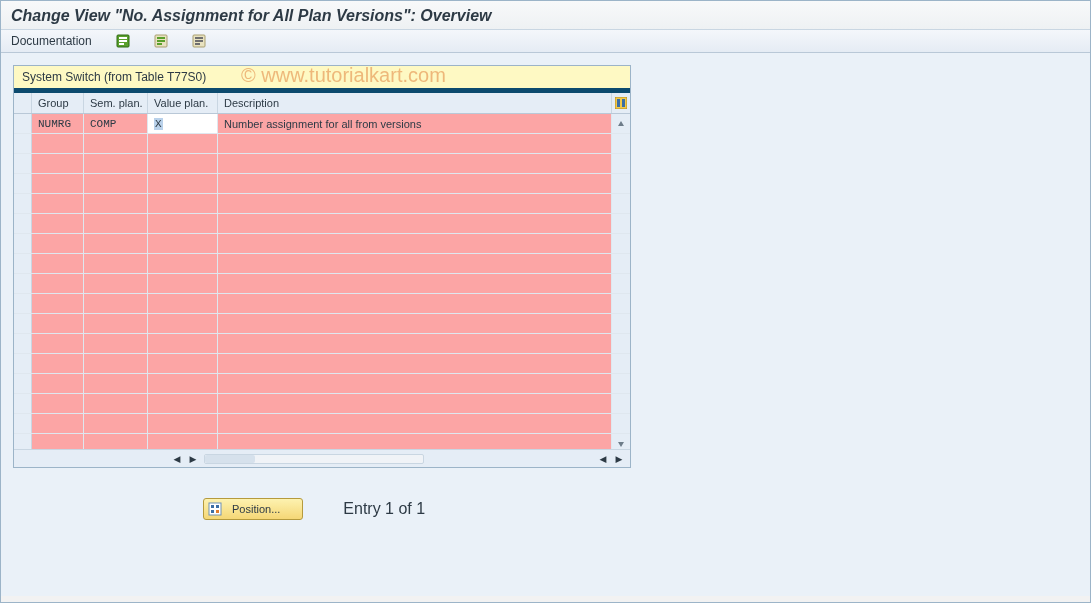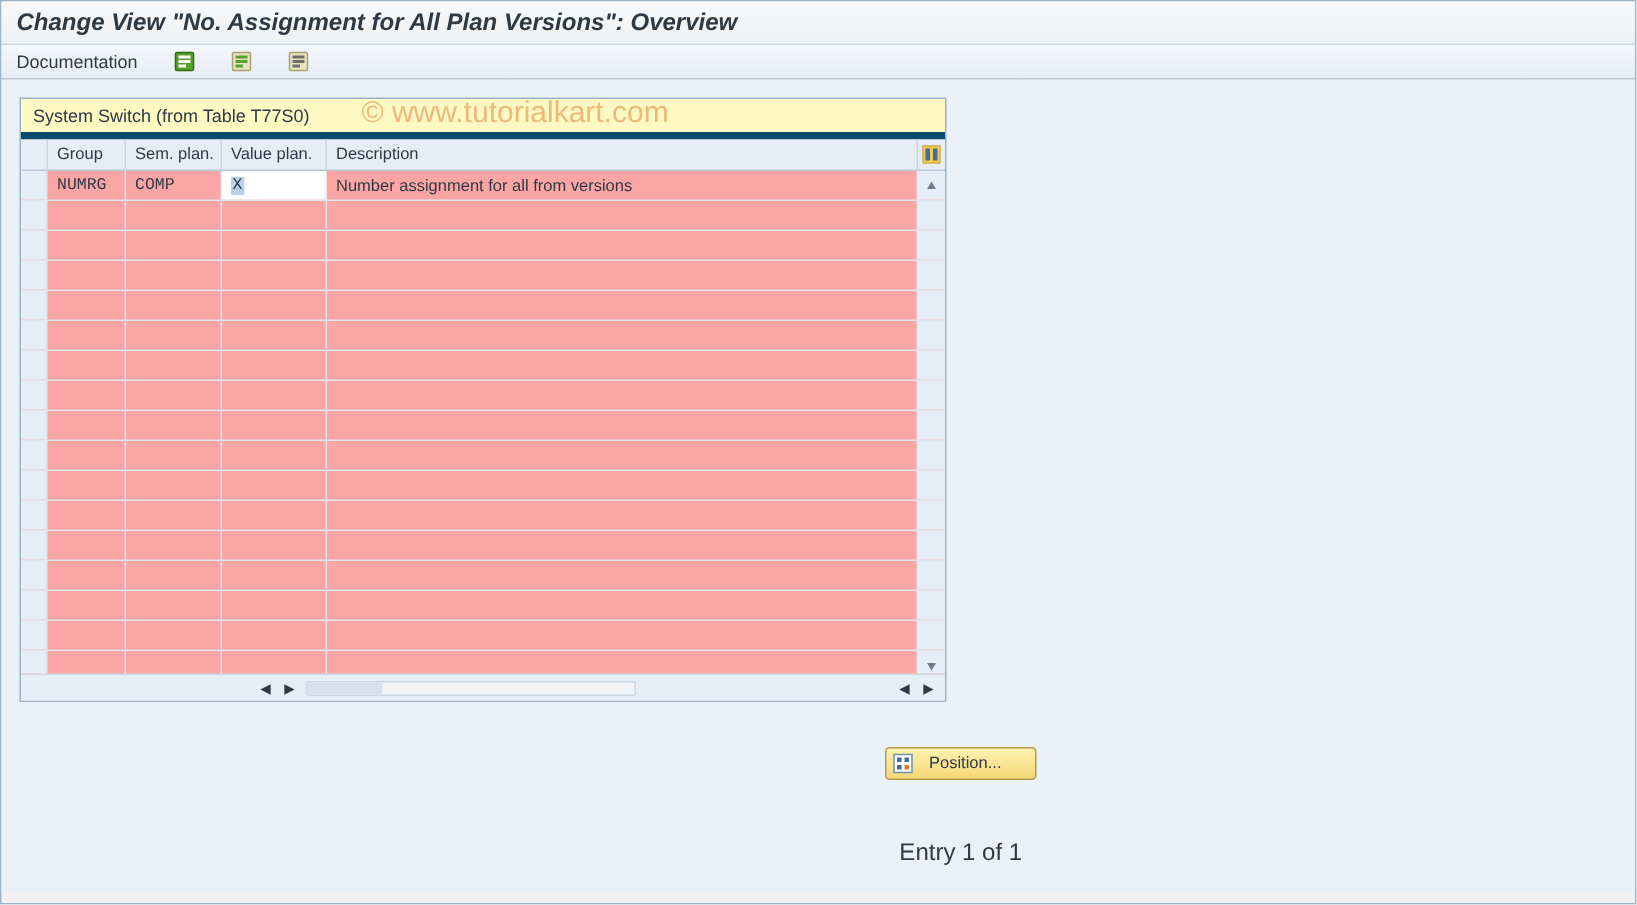--- a/index.html
+++ b/index.html
@@ -153,21 +153,20 @@
     background: #d6e1ec;
     border-radius: 2px;
   }
   .hscroll .gap { flex: 1; }
   .footer {
     display: flex;
     align-items: center;
     gap: 40px;
     padding-left: 190px;
     margin-top: 30px;
-    flex-direction: column;
   }
   .pos-btn {
     display: inline-flex;
     align-items: center;
     height: 22px;
     background: linear-gradient(#fdf2b0,#f5d776);
     border: 1px solid #b59a3d;
     border-radius: 3px;
     padding: 0 22px 0 4px;
     font-size: 11px;

